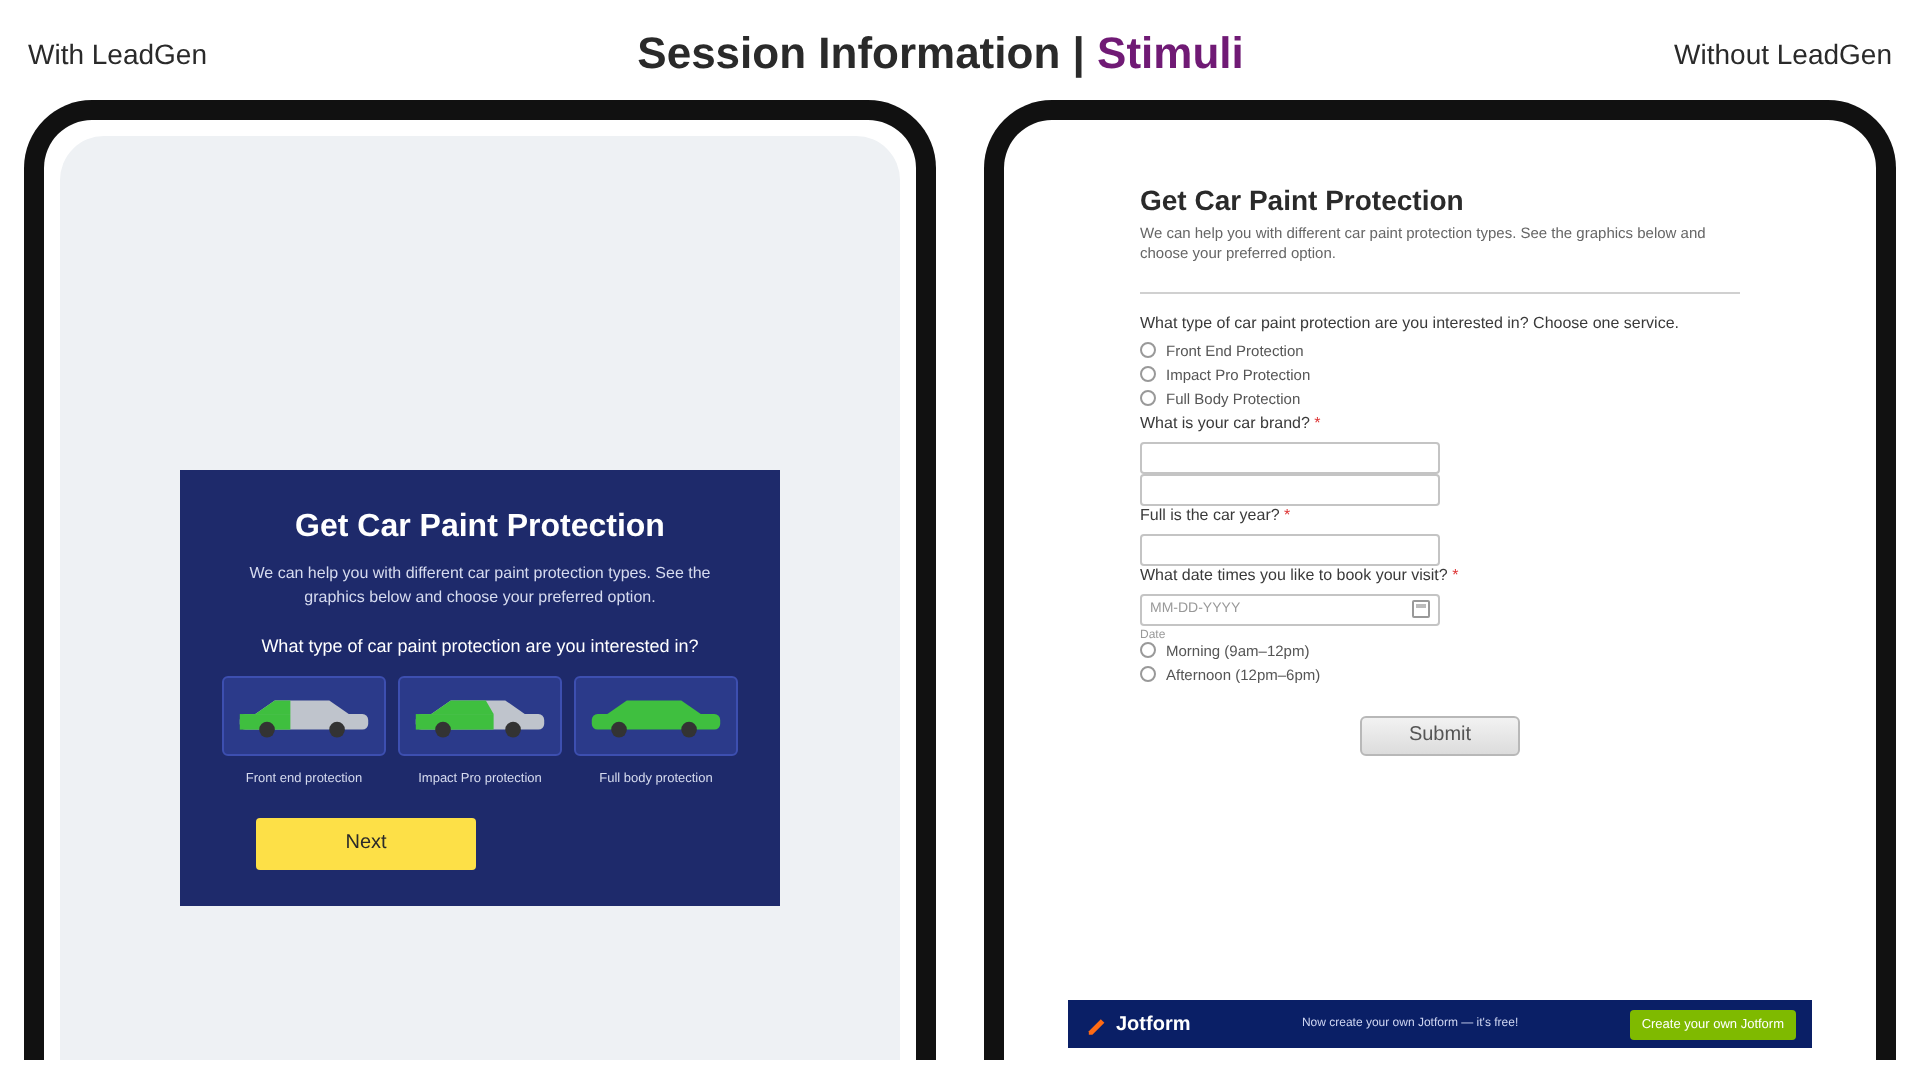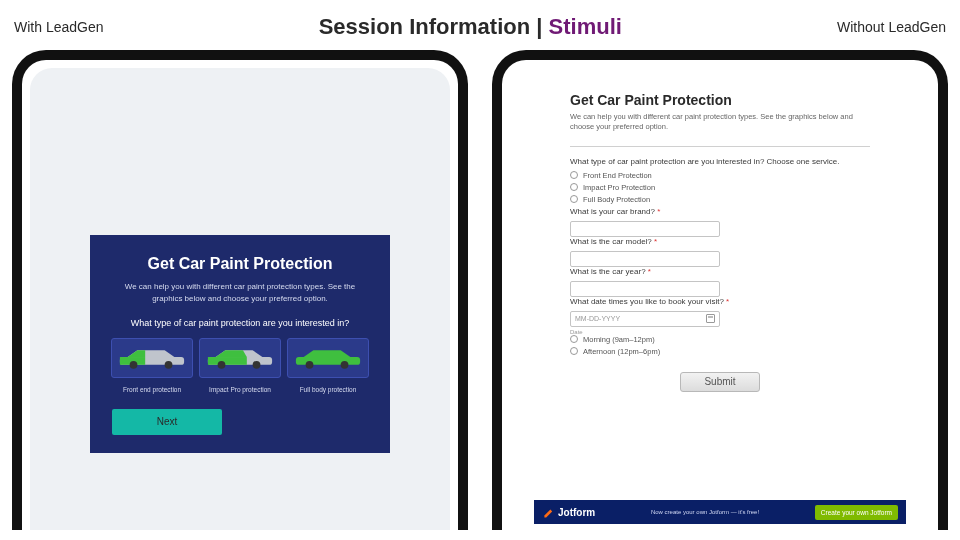--- a/index.html
+++ b/index.html
@@ -16,21 +16,21 @@
   .lg-bg { width: 100%; height: 100%; background: #eef1f4; display: flex; align-items: center; justify-content: center; padding-top: 90px; }
   .lg-card { width: 300px; background: #1e2a6b; color: #fff; padding: 20px 18px 18px; }
   .lg-title { font-size: 16px; font-weight: 600; text-align: center; margin-bottom: 8px; }
   .lg-sub { font-size: 8px; text-align: center; line-height: 1.4; margin: 0 auto 14px; max-width: 250px; color: #d6dbef; }
   .lg-q { font-size: 9px; text-align: center; font-weight: 500; margin-bottom: 10px; }
   .lg-options { display: flex; gap: 6px; justify-content: center; margin-bottom: 8px; }
   .lg-opt { width: 82px; background: #2b3a8a; border: 1px solid #3d4fb0; border-radius: 3px; padding: 4px; display: flex; align-items: center; justify-content: center; height: 40px; }
   .car-svg { width: 74px; height: 26px; }
   .lg-captions { display: flex; gap: 6px; justify-content: center; margin-bottom: 16px; }
   .lg-cap { width: 82px; font-size: 6.5px; text-align: center; color: #d6dbef; }
-  .lg-next { width: 110px; height: 26px; background: #14b8a6; color: #2a2a2a; border: none; border-radius: 2px; font-size: 10px; font-weight: 500; display: block; margin-left: 4px; cursor: pointer; }
+  .lg-next { width: 110px; height: 26px; background: #fde047; color: #2a2a2a; border: none; border-radius: 2px; font-size: 10px; font-weight: 500; display: block; margin-left: 20px; cursor: pointer; }
 
   
   .jf-page { width: 100%; height: 100%; display: flex; flex-direction: column; }
   .jf-content { flex: 1; padding: 24px 60px 8px 60px; font-size: 8px; color: #3a3a3a; overflow: hidden; }
   .jf-h { font-size: 14px; font-weight: 700; color: #2a2a2a; margin-bottom: 4px; }
   .jf-sub { font-size: 7.5px; color: #666; line-height: 1.3; max-width: 290px; }
   .jf-hr { border: none; border-top: 1px solid #d0d0d0; margin: 14px 0 10px; }
   .jf-q { font-size: 8px; color: #3a3a3a; margin-bottom: 5px; }
   .jf-q .req { color: #d33; }
   .jf-radio-row { display: flex; align-items: center; gap: 5px; margin-bottom: 3px; }
@@ -134,25 +134,24 @@
           <div class="jf-radio-row">
               <div class="jf-radio"></div>
               <span class="jf-rl">Full Body Protection</span>
             </div>
 
           <div class="jf-field">
             <div class="jf-q"><span>What is your car brand?</span> <span class="req">*</span></div>
             <div class="jf-input"></div>
           </div>
           <div class="jf-field">
-            <div class="jf-q"><span>What is the car model?</span> <span class="req">*</span></div>
             <div class="jf-input"></div>
           </div>
           <div class="jf-field">
-            <div class="jf-q"><span>What is the car year?</span> <span class="req">*</span></div>
+            <div class="jf-q"><span>Full is the car year?</span> <span class="req">*</span></div>
             <div class="jf-input"></div>
           </div>
           <div class="jf-field">
             <div class="jf-q"><span>What date times you like to book your visit?</span> <span class="req">*</span></div>
             <div class="jf-input">
                 <span>MM-DD-YYYY</span>
                 <span class="jf-cal"></span>
               </div>
             <div class="jf-hint">Date</div>
           </div>

